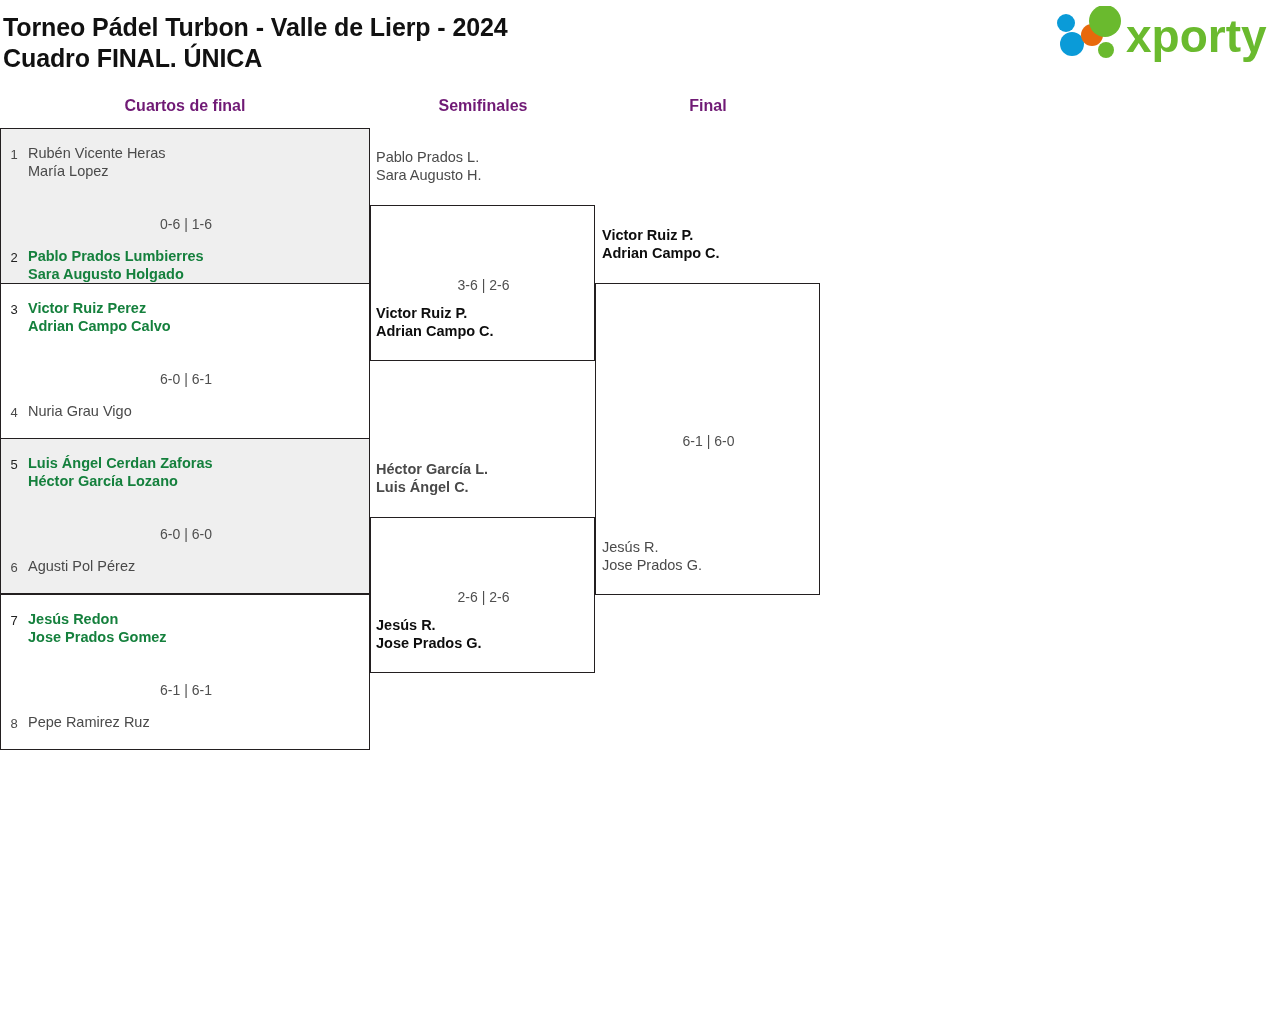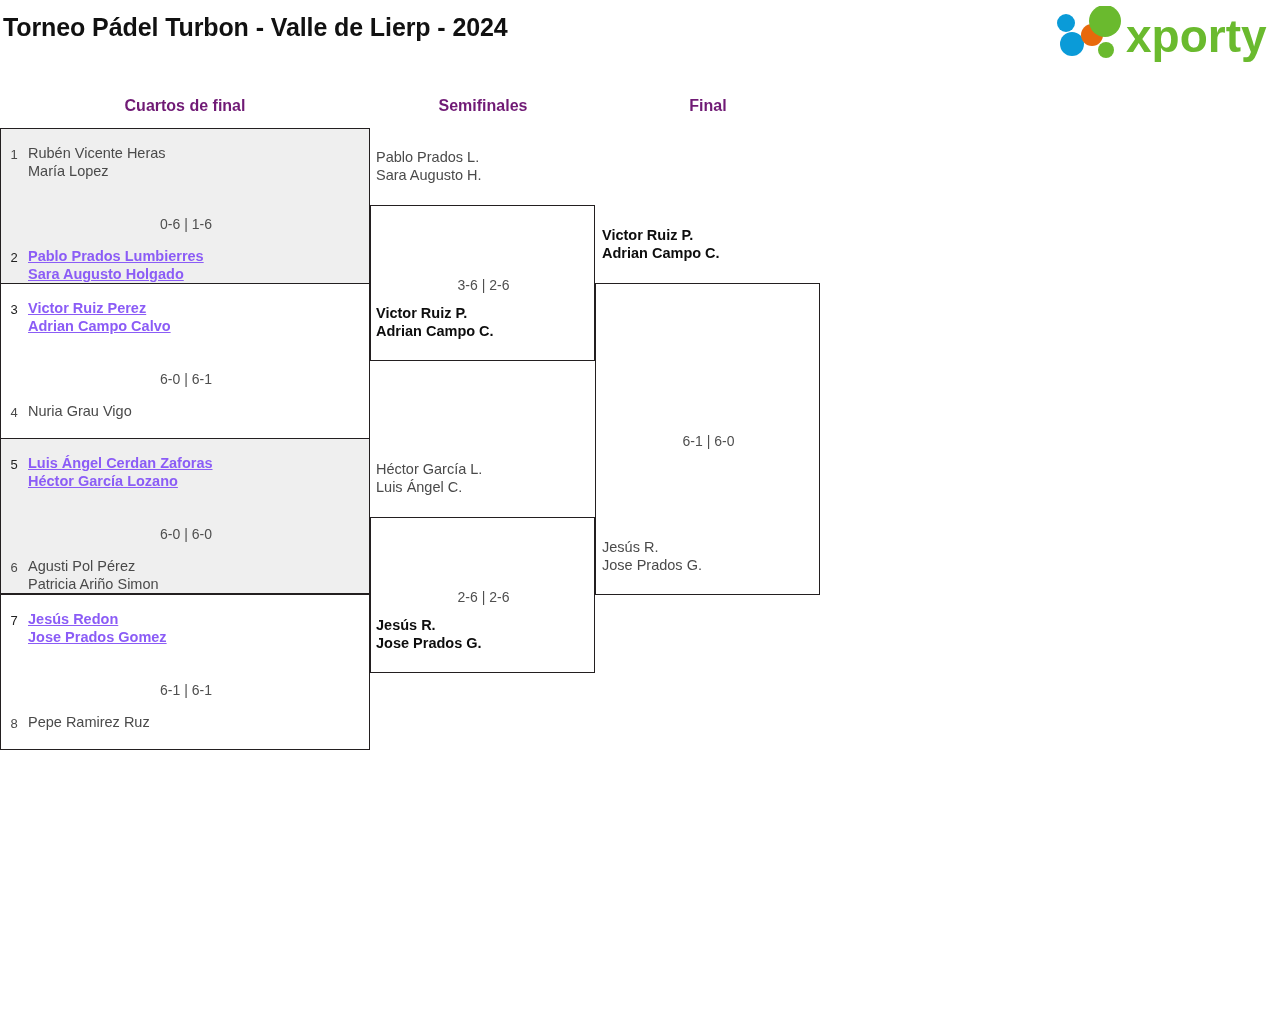--- a/index.html
+++ b/index.html
@@ -46,21 +46,21 @@
   .comp .seed {
     position: absolute; left: 4px; top: 11px;
     width: 18px; text-align: center;
     font-size: 13px; color: #4a4a4a; line-height: 15px;
   }
   .comp .names { position: absolute; left: 27px; top: 0; right: 6px; margin-top: 8px; }
   .nline {
     font-size: 14.5px; line-height: 18px; color: #4a4a4a;
     white-space: nowrap; overflow: hidden;
   }
-  .winner .nline { color: #8b5cf6; font-weight: bold; text-decoration: underline; }
+  .winner .nline { color: #15803d; font-weight: bold; }
   .winner .seed { color: #222222; }
 
   .score {
     position: absolute; text-align: center;
     font-size: 14px; color: #4f4f4f; line-height: 18px;
     white-space: nowrap;
   }
 
   
   .r1 { left: 0px; width: 370px; height: 156px; }
@@ -81,20 +81,21 @@
   .edge-names .nline { font-size: 14.5px; line-height: 18px; }
 </style>
 </head>
 <body>
 
 <div class="page">
 
   <div class="header">
     <div class="title-block">
       <div class="title-line">Torneo Pádel Turbon - Valle de Lierp - 2024</div>
+      <div class="title-line">Cuadro FINAL. ÚNICA</div>
     </div>
 
     <div class="logo">
       <svg width="228" height="58" viewBox="0 0 228 58" xmlns="http://www.w3.org/2000/svg" aria-hidden="true">
         <g>
           <circle cx="18" cy="17" r="9" fill="#0a9bd8"></circle>
           <circle cx="24" cy="38" r="12" fill="#0a9bd8"></circle>
           <circle cx="44" cy="29" r="11" fill="#e8690b"></circle>
           <circle cx="57" cy="15" r="16" fill="#6aba2e"></circle>
           <circle cx="58" cy="44" r="8" fill="#6aba2e"></circle>
@@ -151,21 +152,20 @@
         <div class="names">
           <div class="nline">Luis Ángel Cerdan Zaforas</div>
           <div class="nline">Héctor García Lozano</div>
         </div>
       </div>
       <div class="score">6-0 | 6-0</div>
       <div class="comp bottom">
         <span class="seed">6</span>
         <div class="names">
           <div class="nline">Agusti Pol Pérez</div>
-          <div class="nline">Patricia Ariño Simon</div>
         </div>
       </div>
     </div>
 
     <div class="mbox r1" style="top:594px;">
       <div class="comp top winner">
         <span class="seed">7</span>
         <div class="names">
           <div class="nline">Jesús Redon</div>
           <div class="nline">Jose Prados Gomez</div>
@@ -187,21 +187,21 @@
 
     <div class="mbox r2" style="top:205px;">
       <div class="score">3-6 | 2-6</div>
     </div>
 
     <div class="edge-names" style="left:376px; top:304px; width:215px;">
       <div class="nline" style="color:#0d0d0d; font-weight:bold;">Victor Ruiz P.</div>
       <div class="nline" style="color:#0d0d0d; font-weight:bold;">Adrian Campo C.</div>
     </div>
 
-    <div class="edge-names" style="left:376px; top:460px; width:215px;">
+    <div class="edge-names" style="left:376px; top:460px; width:215px;font-weight:bold;">
       <div class="nline" style="color:#4a4a4a;">Héctor García L.</div>
       <div class="nline" style="color:#4a4a4a;">Luis Ángel C.</div>
     </div>
 
     <div class="mbox r2" style="top:517px;">
       <div class="score">2-6 | 2-6</div>
     </div>
 
     <div class="edge-names" style="left:376px; top:616px; width:215px;">
       <div class="nline" style="color:#0d0d0d; font-weight:bold;">Jesús R.</div>

